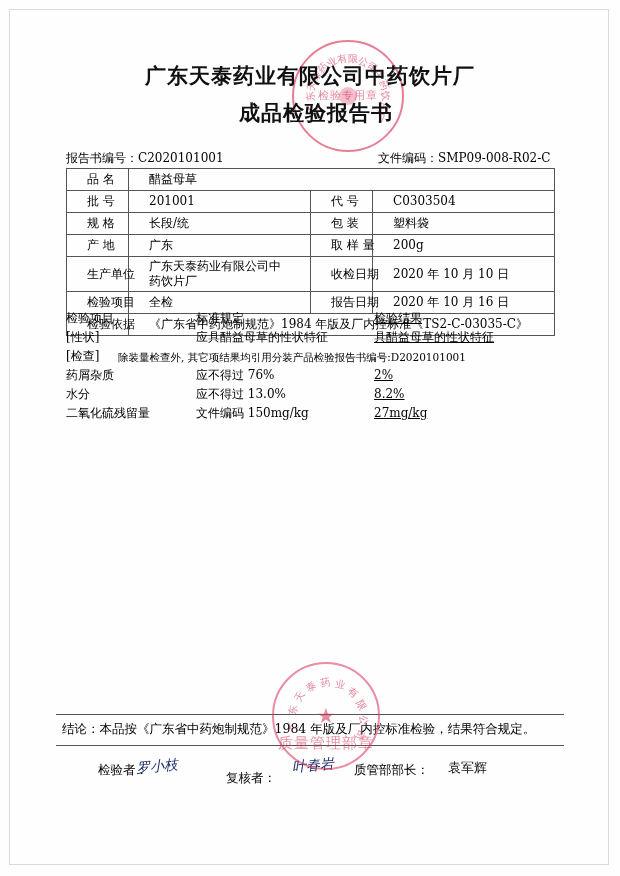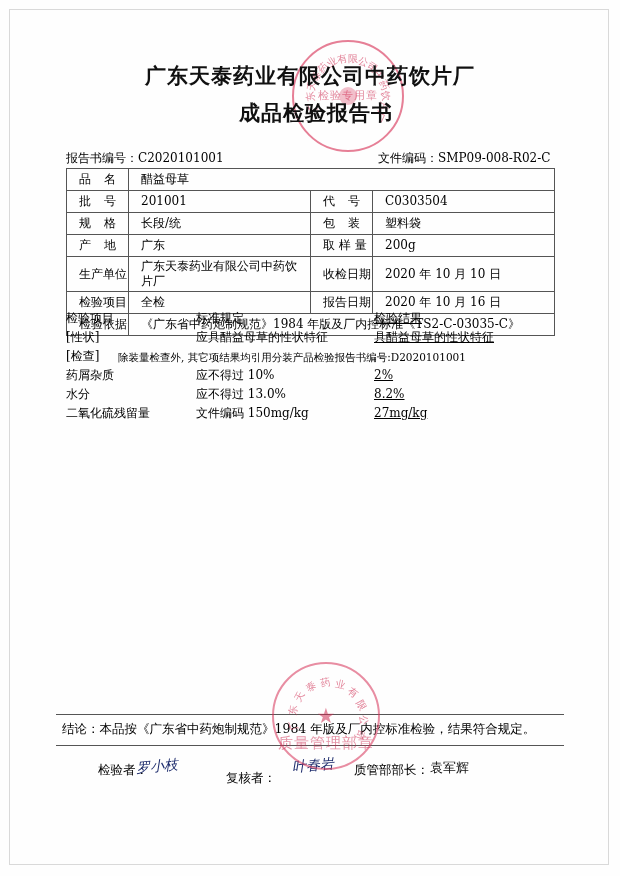--- a/index.html
+++ b/index.html
@@ -127,21 +127,21 @@
     left: 66px;
     top: 168px;
     width: 488px;
     border-collapse: collapse;
     font-size: 12px;
     font-family: "DejaVu Serif", "Liberation Serif", serif;
     table-layout: fixed;
   }
   table.info td {
     border: 1px solid #555;
-    padding: 2px 12px;
+    padding: 2px 20px;
     height: 17px;
     line-height: 15px;
     vertical-align: middle;
   }
   td.lbl {
     width: 62px;
     text-align: justify;
     text-align-last: justify;
     padding-left: 6px;
     padding-right: 6px;
@@ -221,21 +221,21 @@
     position: absolute;
     font-family: "DejaVu Serif", "Liberation Serif", serif;
     color: #1b2a6b;
     font-style: italic;
     font-size: 14px;
     transform: rotate(-5deg);
     white-space: nowrap;
   }
   .hand.h1 { left: 70px; top: -4px; }
   .hand.h2 { left: 226px; top: -5px; }
-  .hand.h3 { left: 364px; top: -3px; color: #111; font-style: normal; transform: none; font-size: 13px; }
+  .hand.h3 { left: 382px; top: -3px; color: #111; font-style: normal; transform: none; font-size: 13px; }
 
   
   .bottom-seal {
     position: absolute;
     left: 272px;
     top: 662px;
     width: 104px;
     height: 104px;
     border-radius: 50%;
     border: 2px solid rgba(214, 48, 86, 0.55);
@@ -369,21 +369,21 @@
       <div class="col-res">具醋益母草的性状特征</div>
     </div>
 
     <div class="note-row">
       <div class="note-label">[检查]</div>
       <div class="note-text">除装量检查外, 其它项结果均引用分装产品检验报告书编号:D2020101001</div>
     </div>
 
     <div class="res-row">
       <div class="col-item">药屑杂质</div>
-      <div class="col-std">应不得过 10%</div>
+      <div class="col-std">应不得过 76%</div>
       <div class="col-res">2%</div>
     </div>
     <div class="res-row">
       <div class="col-item">水分</div>
       <div class="col-std">应不得过 13.0%</div>
       <div class="col-res">8.2%</div>
     </div>
     <div class="res-row">
       <div class="col-item">二氧化硫残留量</div>
       <div class="col-std">文件编码 150mg/kg</div>

